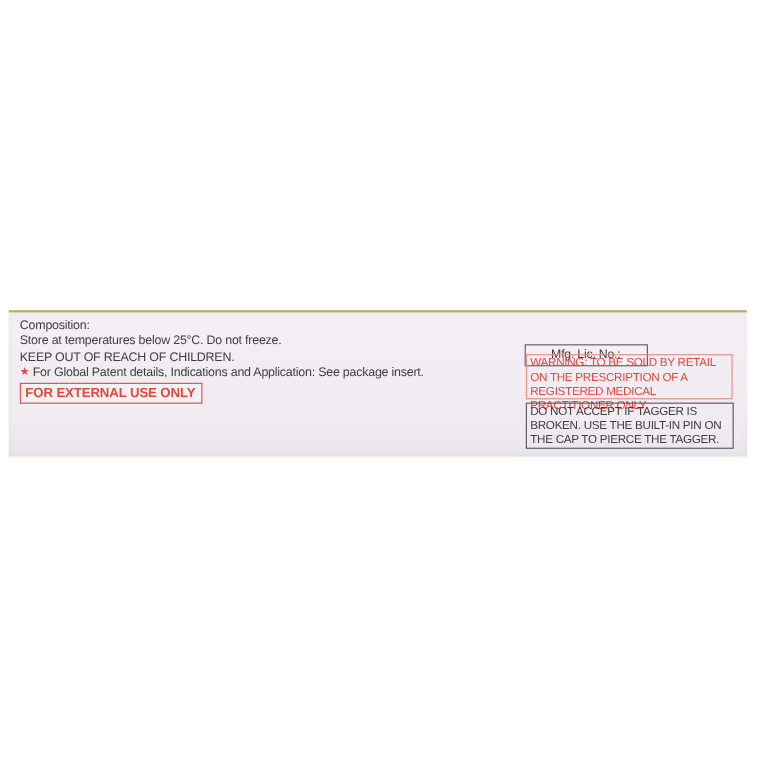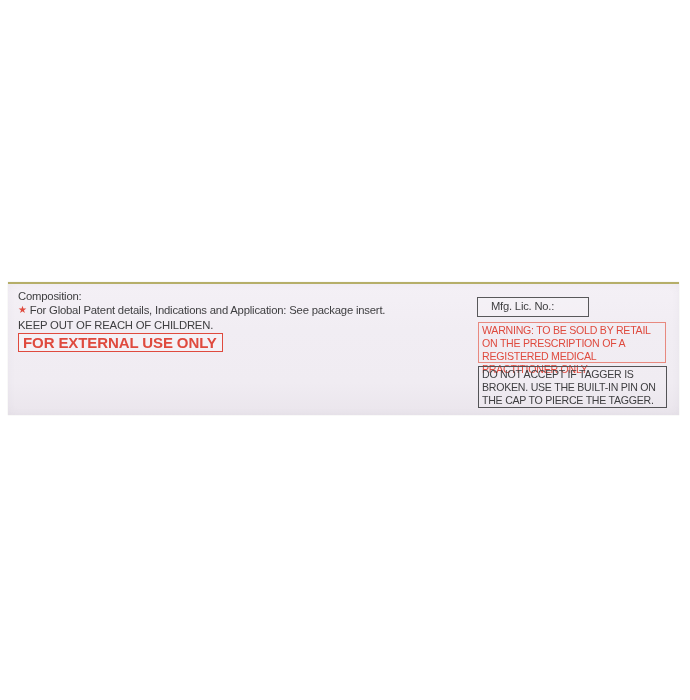--- a/index.html
+++ b/index.html
@@ -48,38 +48,38 @@
     margin-right: 3px;
     vertical-align: 1px;
   }
   .external-box {
     display: inline-block;
     margin-top: 1px;
     padding: 2px 5px 2px 4px;
     border: 1.5px solid #df4a3e;
     color: #df4a3e;
     font-weight: bold;
-    font-size: 15px;
+    font-size: 12px;
     line-height: 13px;
     letter-spacing: -0.1px;
     background: rgba(255,255,255,0.25);
   }
   .right-col { position: absolute; left: 0; top: 0; width: 100%; height: 100%; }
   .mfg-box {
     position: absolute;
     left: 469px;
-    top: 13px;
+    top: 29px;
     width: 112px;
     height: 20px;
     box-sizing: border-box;
     border: 1.5px solid #58585a;
     color: #3e3e40;
     font-size: 11.2px;
     line-height: 17px;
-    padding-left: 13px;
+    padding-left: 23px;
     letter-spacing: -0.2px;
     background: rgba(255,255,255,0.15);
   }
   .warning-box {
     position: absolute;
     left: 470px;
     top: 38px;
     width: 188px;
     height: 41px;
     box-sizing: border-box;
@@ -106,24 +106,25 @@
   }
 </style>
 </head>
 <body>
 
 <div class="photo-canvas">
   <div class="panel">
 
     <div class="comp-block">
       <span class="comp-line">Composition:</span>
+      <span class="comp-line">Store at temperatures below 25°C. Do not freeze.</span>
+      <span class="comp-line">KEEP OUT OF REACH OF CHILDREN.</span>
       <span class="comp-line">
         <span class="star">★</span><span>For Global Patent details, Indications and Application: See package insert.</span>
       </span>
-      <span class="comp-line">KEEP OUT OF REACH OF CHILDREN.</span>
       <span class="external-box">FOR EXTERNAL USE ONLY</span>
     </div>
 
     <div class="right-col">
       <div class="mfg-box">Mfg. Lic. No.:</div>
       <div class="warning-box">WARNING: TO BE SOLD BY RETAIL ON THE PRESCRIPTION OF A REGISTERED MEDICAL PRACTITIONER ONLY.</div>
       <div class="tagger-box">DO NOT ACCEPT IF TAGGER IS BROKEN. USE THE BUILT-IN PIN ON THE CAP TO PIERCE THE TAGGER.</div>
     </div>
 
   </div>

